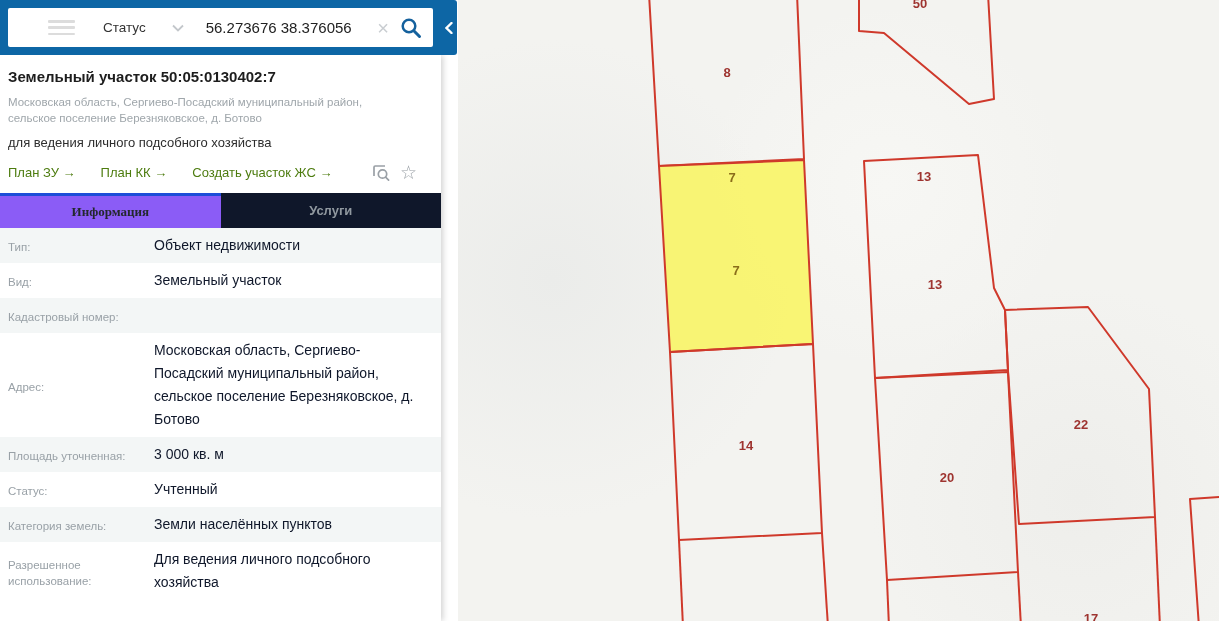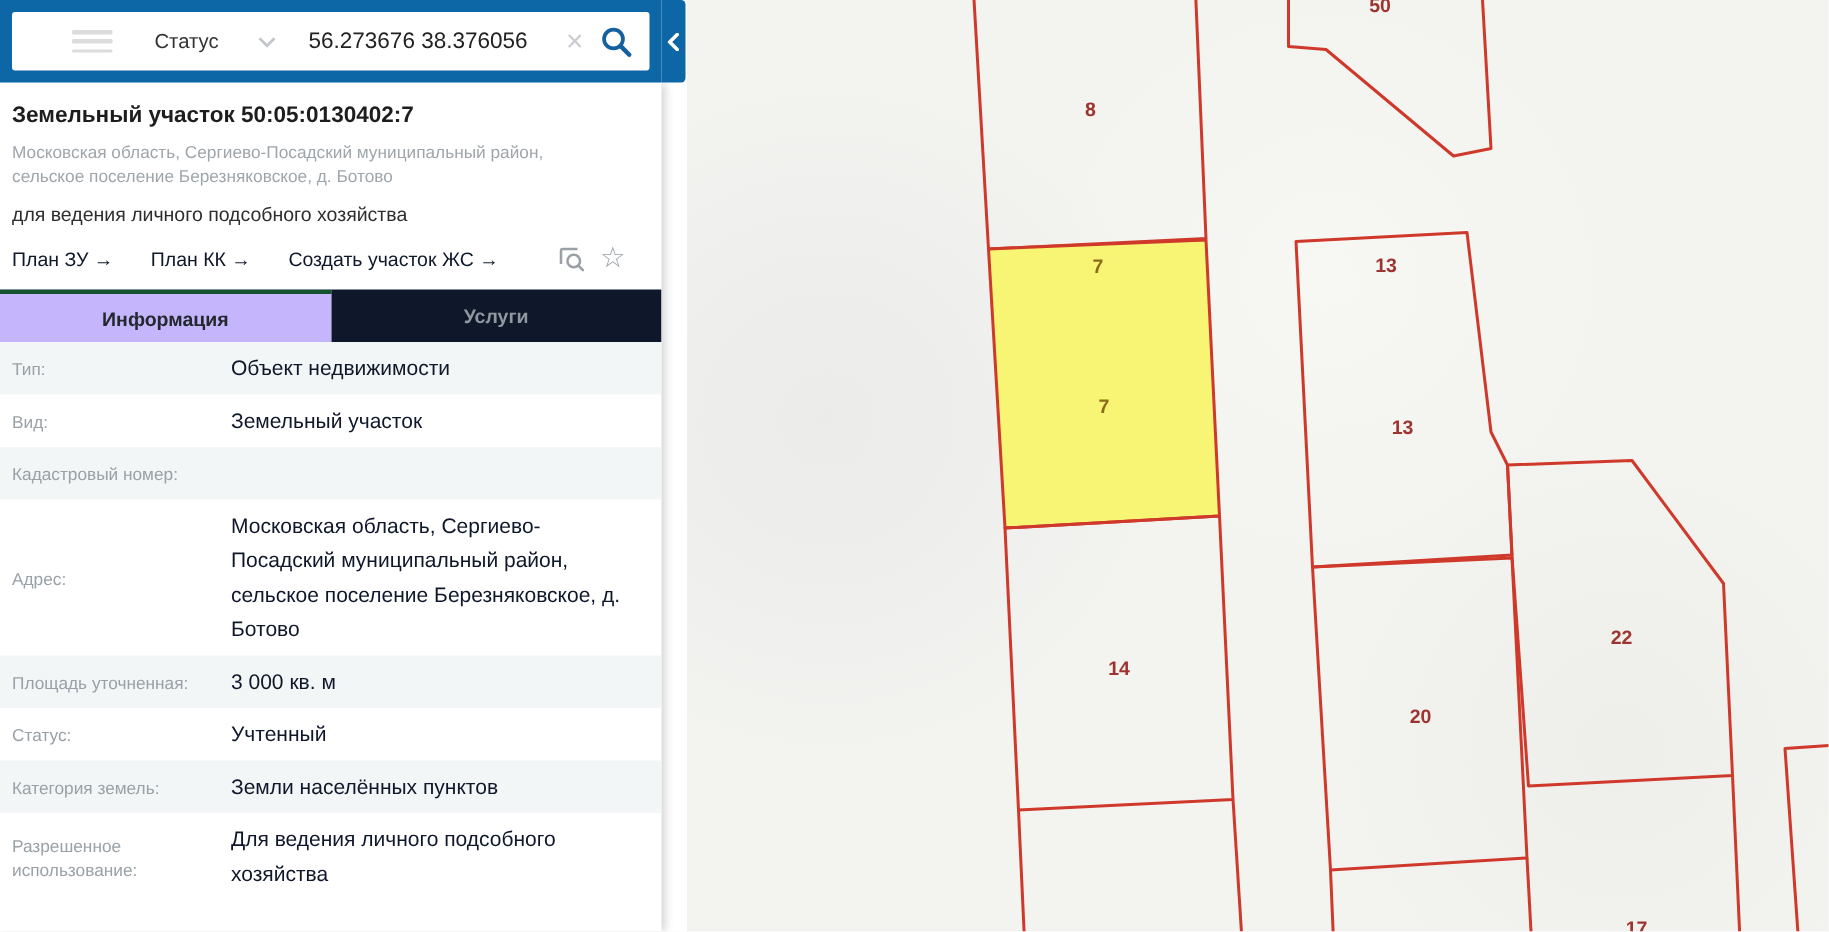--- a/index.html
+++ b/index.html
@@ -40,29 +40,29 @@
     border-radius:0 3px 3px 0; cursor:pointer; }
 
   
   .panel { position:absolute; left:0; top:55px; width:441px; height:566px;
     background:#fff; z-index:5; box-shadow:2px 0 6px rgba(0,0,0,.18); overflow:hidden; }
   .panel-head { padding:13px 16px 0 8px; }
   .p-title { font-size:15px; font-weight:bold; color:#1d1d1d; margin-bottom:9px; }
   .p-subtitle { font-size:11.5px; color:#9fa6ab; line-height:1.4; margin-bottom:9px; padding-right:26px; }
   .p-usage { font-size:13px; color:#2d2d2d; margin-bottom:13px; }
   .links-row { display:flex; align-items:center; padding-bottom:11px; }
-  .plink { font-size:13px; color:#0f172a; text-decoration:none; margin-right:25px; cursor:pointer; white-space:nowrap; }
+  .plink { font-size:13px; color:#4d7c0f; text-decoration:none; margin-right:25px; cursor:pointer; white-space:nowrap; }
   .head-icons { margin-left:auto; display:flex; align-items:center; gap:10px; padding-right:8px; }
   .star-icon { font-size:19px; color:#9aa0a6; line-height:1; cursor:pointer; }
   .extent-icon { cursor:pointer; display:flex; }
 
   .tabs { display:flex; height:35px; }
   .tab { flex:1; display:flex; align-items:center; justify-content:center;
     font-size:13px; font-weight:bold; cursor:pointer; }
-  .tab.active { background:#c4b5fd; color:#23282d; border-top:3px solid #14532d; }
+  .tab.active { background:#8b5cf6; color:#23282d; border-top:3px solid #1d4ed8;font-family:Liberation Serif, serif; }
   .tab.inactive { background:#0f172a; color:#90989f; }
 
   .rows { width:441px; }
   .row { display:flex; align-items:center; padding:6px 0 6px 8px; min-height:35px; }
   .row:nth-child(odd) { background:#f3f6f6; }
   .row .lbl { width:146px; flex:none; font-size:11.5px; color:#99a1a7; line-height:1.45; padding-top:4px; padding-right:8px; }
   .row .val { flex:1; font-size:14px; color:#0f172a; line-height:23px; padding-right:14px; }
   .row .val.link { color:#1d8dc8; cursor:pointer; }
 </style>
 </head>

